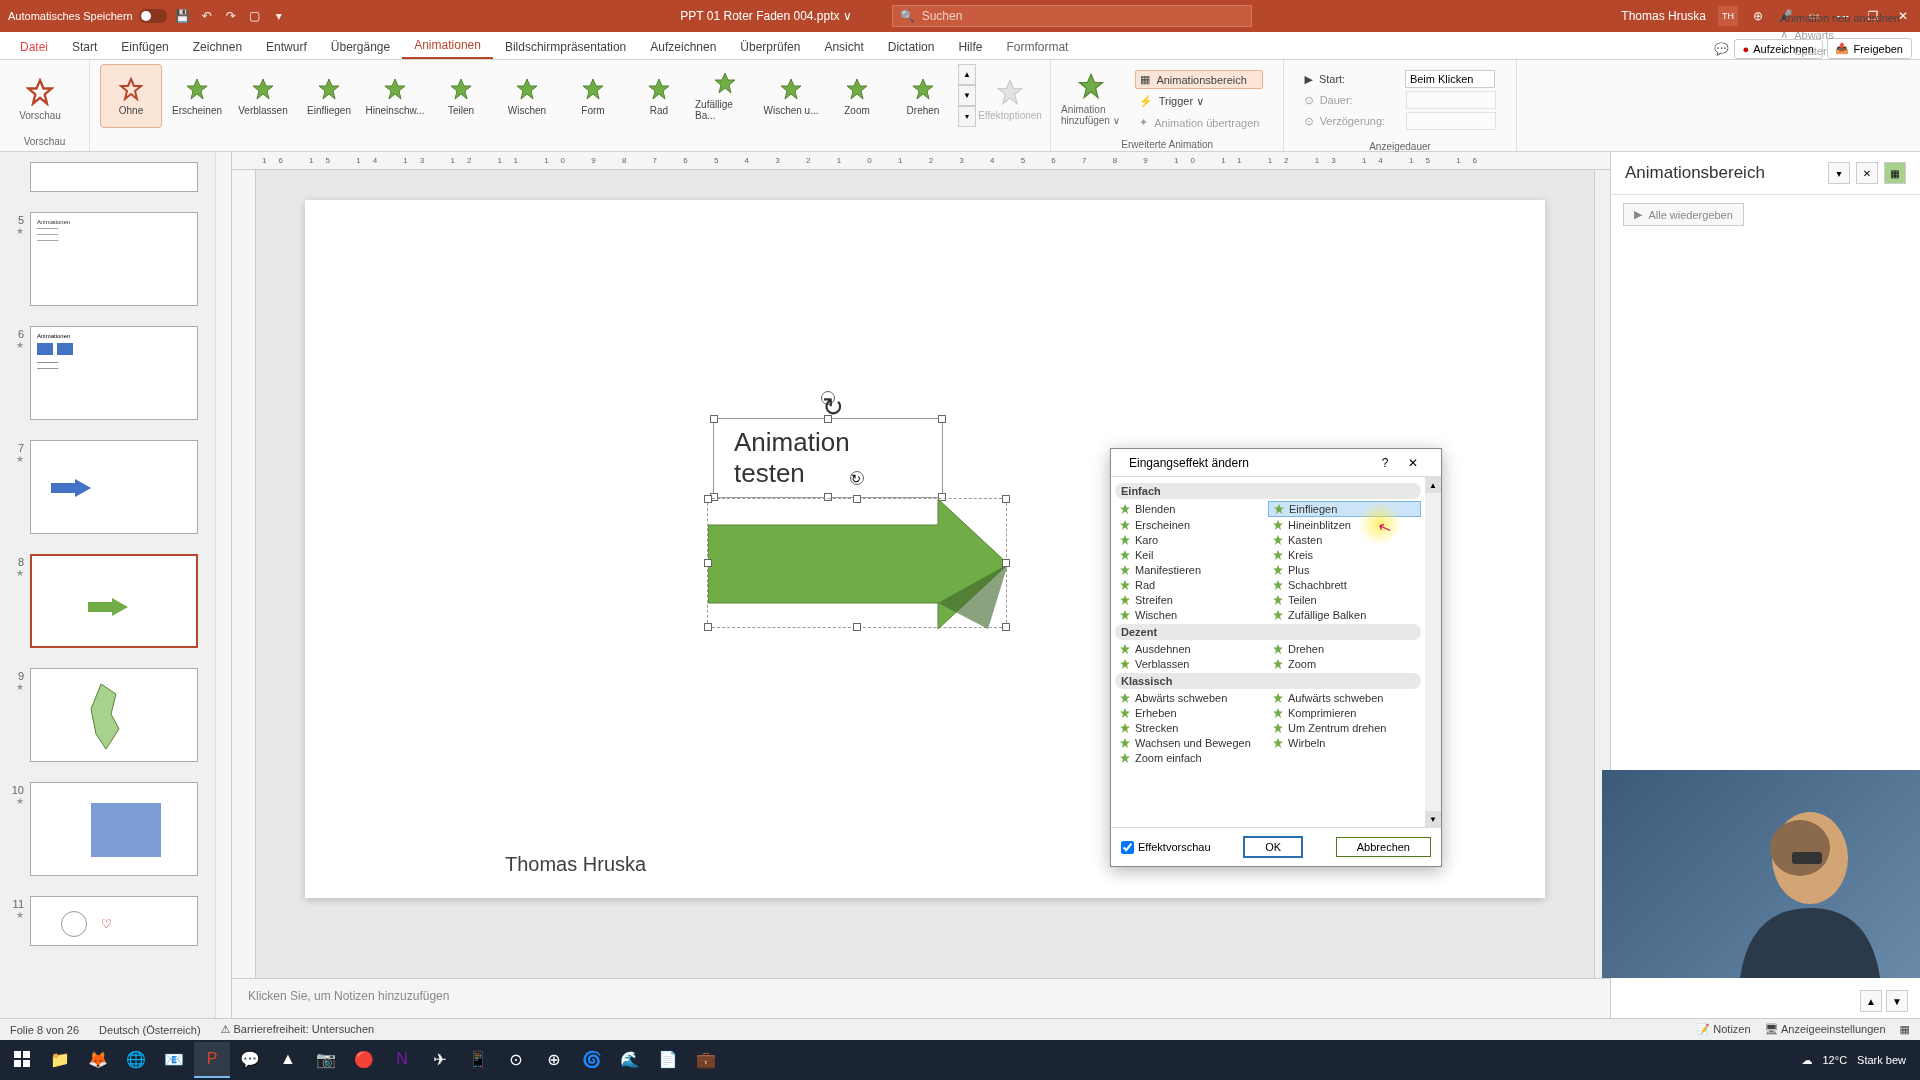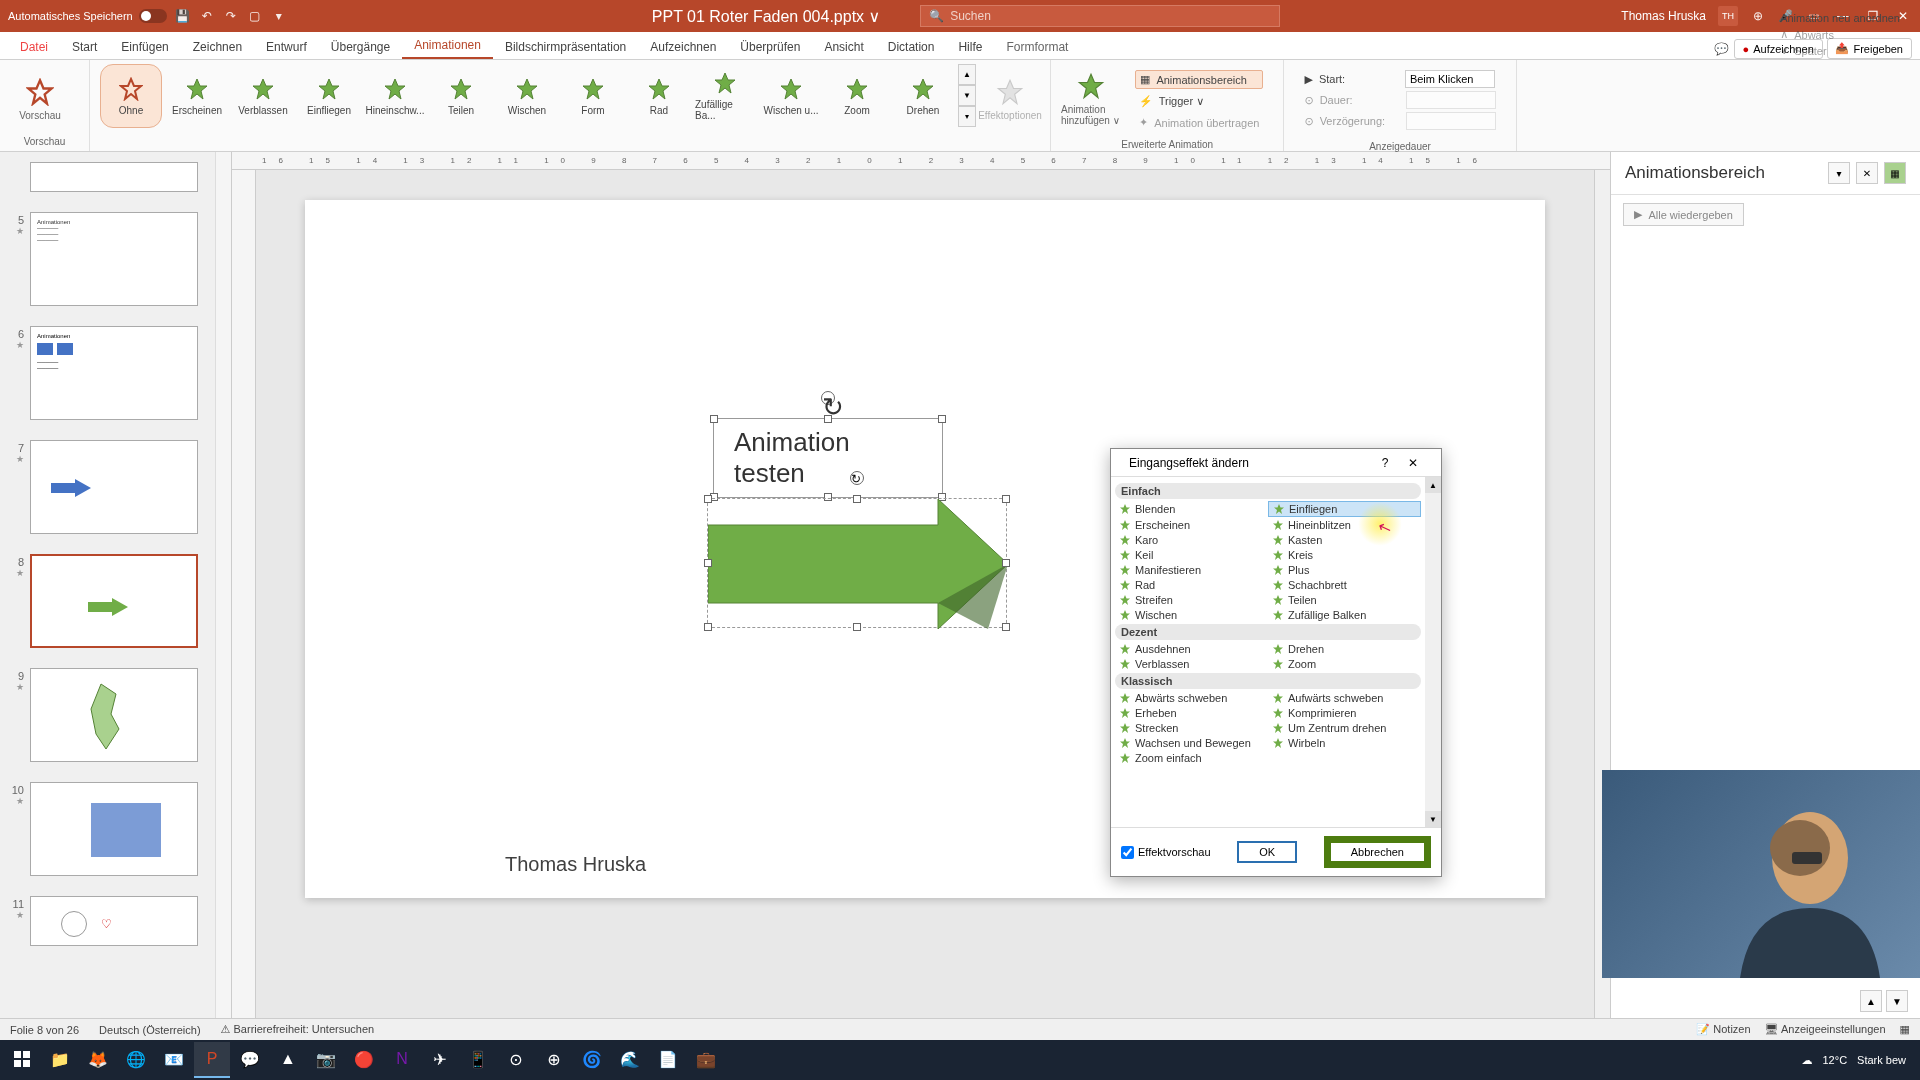--- a/index.html
+++ b/index.html
@@ -6,41 +6,41 @@
 body { width: 1920px; height: 1080px; background: #fff; overflow: hidden; font-size: 12px; }
 
 
 .titlebar { height: 32px; background: #b7472a; display: flex; align-items: center; color: #fff; padding: 0 8px; }
 .titlebar-left { display: flex; align-items: center; gap: 8px; }
 .autosave { display: flex; align-items: center; gap: 6px; font-size: 11px; }
 .toggle { width: 28px; height: 14px; background: #8a3520; border-radius: 7px; position: relative; }
 .toggle::after { content: ""; width: 10px; height: 10px; background: #fff; border-radius: 50%; position: absolute; left: 2px; top: 2px; }
 .tb-icon { width: 16px; height: 16px; display: inline-flex; align-items: center; justify-content: center; opacity: .9; }
 .titlebar-center { flex: 1; display: flex; align-items: center; justify-content: center; gap: 40px; }
-.doc-title { font-size: 16px; margin-left: 24px; }
+.doc-title { font-size: 12px; margin-left: 24px; }
 .search-box { width: 360px; height: 22px; background: #c85a3e; border: 1px solid #d67a62; display: flex; align-items: center; padding: 0 8px; gap: 6px; color: #f0d0c6; font-size: 12px; }
 .titlebar-right { display: flex; align-items: center; gap: 12px; }
 .user-badge { width: 20px; height: 20px; background: #c85a3e; border-radius: 2px; display: flex; align-items: center; justify-content: center; font-size: 9px; }
 .win-btn { width: 18px; height: 18px; display: flex; align-items: center; justify-content: center; }
 
 
 .menubar { height: 28px; background: #fff; display: flex; align-items: flex-end; padding: 0 8px; border-bottom: 1px solid #d0d0d0; }
 .menu-tab { padding: 5px 12px; font-size: 12px; color: #444; cursor: pointer; }
 .menu-tab.file { color: #ef4444; }
 .menu-tab.active { color: #b7472a; border-bottom: 2px solid #b7472a; }
 .menu-tab.context { color: #666; margin-top: 39px; }
 .menubar-right { margin-left: auto; display: flex; align-items: center; gap: 4px; }
 .ribbon-btn-sm { padding: 3px 8px; border: 1px solid #ccc; border-radius: 3px; font-size: 11px; display: flex; align-items: center; gap: 4px; background: #fff; }
 
 
 .ribbon { height: 92px; background: #fafafa; border-bottom: 1px solid #d0d0d0; display: flex; }
 .ribbon-group { border-right: 1px solid #e0e0e0; padding: 4px 10px 2px; display: flex; flex-direction: column; justify-content: space-between; }
 .ribbon-group-label { text-align: center; font-size: 10px; color: #666; padding: 2px 0; }
 .ribbon-row { display: flex; gap: 4px; align-items: flex-start; }
-.anim-item { width: 62px; height: 64px; display: flex; flex-direction: column; align-items: center; justify-content: center; gap: 4px; border: 1px solid transparent; border-radius: 13px; font-size: 10px; color: #444; cursor: pointer; }
+.anim-item { width: 62px; height: 64px; display: flex; flex-direction: column; align-items: center; justify-content: center; gap: 4px; border: 1px solid transparent; border-radius: 4px; font-size: 10px; color: #444; cursor: pointer; }
 .anim-item.active { background: #fbe5d6; border-color: #e8b090; }
 .star-icon { width: 24px; height: 24px; }
 .star-green { fill: #70ad47; stroke: #548235; }
 .star-none { fill: none; stroke: #b7472a; stroke-width: 2; }
 .big-btn { width: 60px; height: 70px; display: flex; flex-direction: column; align-items: center; justify-content: center; gap: 4px; font-size: 10px; color: #666; }
 .big-btn .star-icon { width: 28px; height: 28px; }
 .disabled { opacity: .5; }
 .ext-panel { padding: 6px 10px; display: flex; flex-direction: column; gap: 4px; font-size: 11px; }
 .ext-item { display: flex; align-items: center; gap: 6px; color: #444; padding: 2px 4px; }
 .ext-item.selected { background: #fbe5d6; border: 1px solid #e8b090; border-radius: 2px; }
@@ -106,21 +106,21 @@
 .effect-list { height: 350px; overflow-y: auto; padding: 4px; position: relative; }
 .effect-scroll { width: 16px; position: absolute; right: 0; top: 0; bottom: 0; background: #f0f0f0; }
 .effect-scroll-up, .effect-scroll-dn { height: 16px; background: #e0e0e0; display: flex; align-items: center; justify-content: center; font-size: 8px; }
 .effect-cat { background: #e8e8e8; padding: 2px 6px; font-size: 11px; font-weight: bold; color: #444; margin: 2px 16px 2px 0; border-radius: 8px; }
 .effect-grid { display: grid; grid-template-columns: 1fr 1fr; gap: 1px 0; margin-right: 16px; }
 .effect-item { display: flex; align-items: center; gap: 4px; padding: 1px 4px; font-size: 11px; color: #333; cursor: pointer; }
 .effect-item.selected { background: #cce4f7; border: 1px solid #7ab8e6; }
 .effect-star { width: 12px; height: 12px; }
 .dialog-footer { padding: 8px 10px; display: flex; align-items: center; gap: 8px; border-top: 1px solid #ddd; }
 .dlg-check { display: flex; align-items: center; gap: 4px; font-size: 11px; }
-.dlg-action { margin-left: auto; padding: 3px 20px; border: 7px solid #4d7c0f; background: #fff; font-size: 11px; cursor: pointer; }
+.dlg-action { margin-left: auto; padding: 3px 20px; border: 1px solid #4d7c0f; background: #fff; font-size: 11px; cursor: pointer; }
 .dlg-action.primary { border: 2px solid #2a6fb0; }
 
 
 .cursor-highlight { position: absolute; width: 44px; height: 44px; border-radius: 50%; background: radial-gradient(circle, rgba(255,235,50,.7) 0%, rgba(255,235,50,0) 70%); pointer-events: none; z-index: 200; }
 .cursor-arrow { position: absolute; z-index: 201; font-size: 16px; color: #d4145a; transform: rotate(-20deg); }
 
 
 .webcam { position: absolute; right: 0; bottom: 40px; width: 318px; height: 208px; background: linear-gradient(135deg,#3a5a7a,#6a8aaa); z-index: 150; overflow: hidden; }
 .webcam-person { position: absolute; right: 40px; bottom: 0; width: 180px; height: 180px; }
 
@@ -446,20 +446,21 @@
             <div class="sel-handle" style="right:-4px;top:50%;margin-top:-4px"></div>
             <div class="sel-handle" style="left:-4px;bottom:-4px"></div>
             <div class="sel-handle" style="left:50%;bottom:-4px;margin-left:-4px"></div>
             <div class="sel-handle" style="right:-4px;bottom:-4px"></div>
           </div>
           <div class="footer-text">Thomas Hruska</div>
         </div>
       </div>
       <div class="editor-scroll-v"></div>
     </div>
+    <div class="notes-pane"><span>Klicken Sie, um Notizen hinzuzufügen</span></div>
   </div>
 
   <div class="anim-pane">
     <div class="anim-pane-head">
       <span class="anim-pane-title">Animationsbereich</span>
       <div class="anim-pane-ctrl">
         <div class="pane-btn">▾</div>
         <div class="pane-btn">✕</div>
         <div class="pane-btn" style="background:#a9d18e">▦</div>
       </div>

